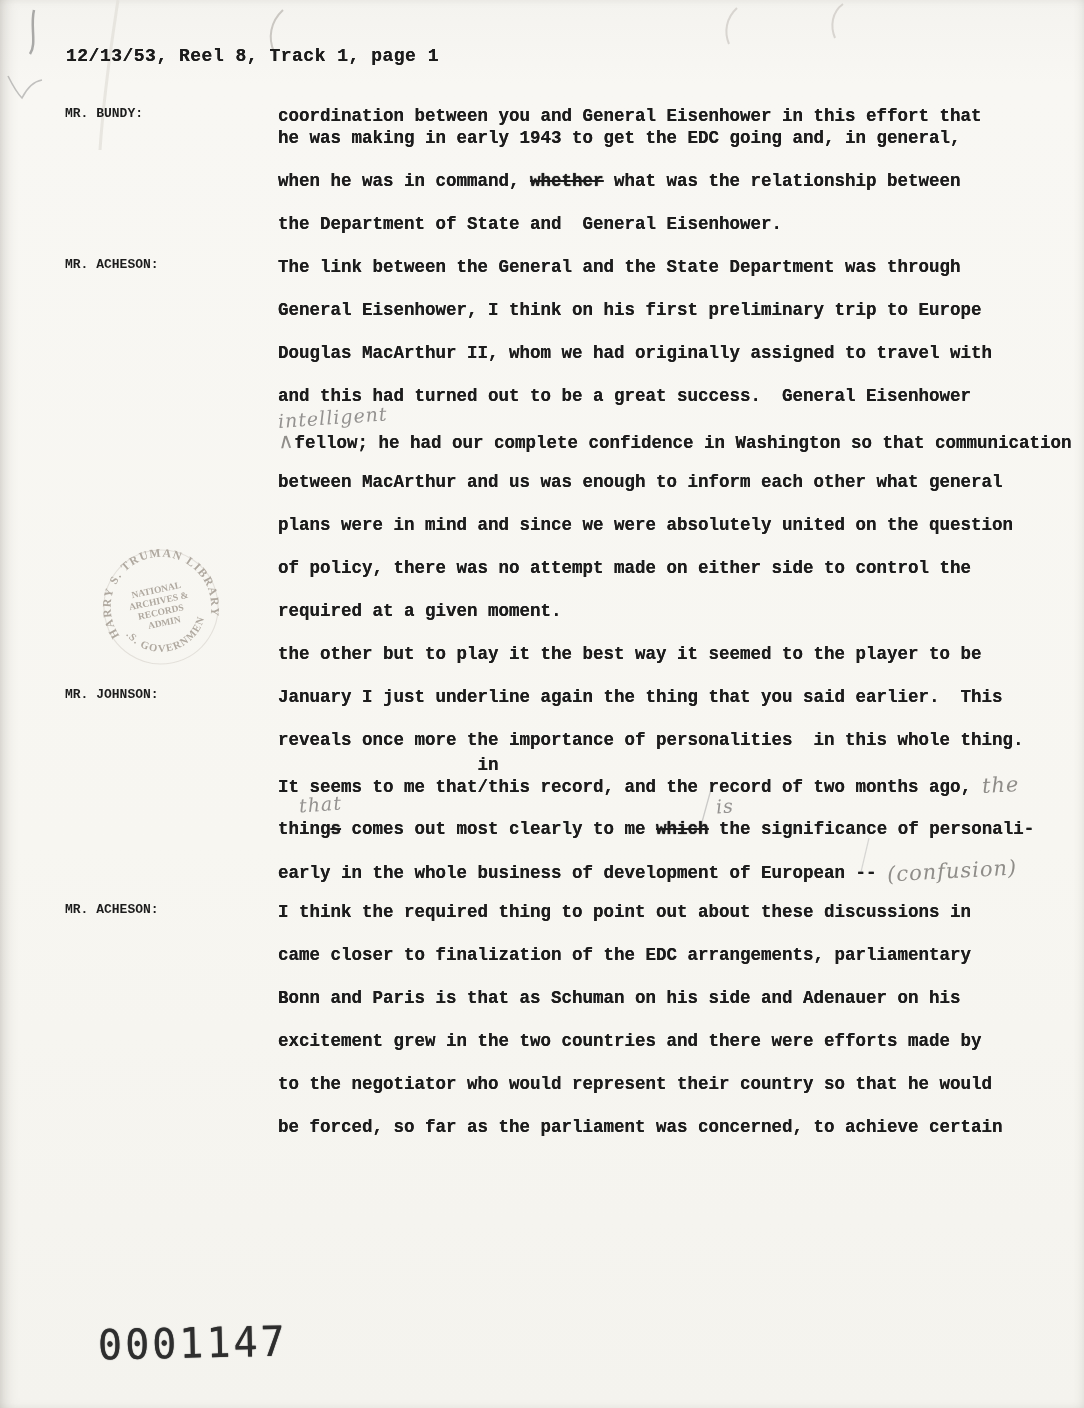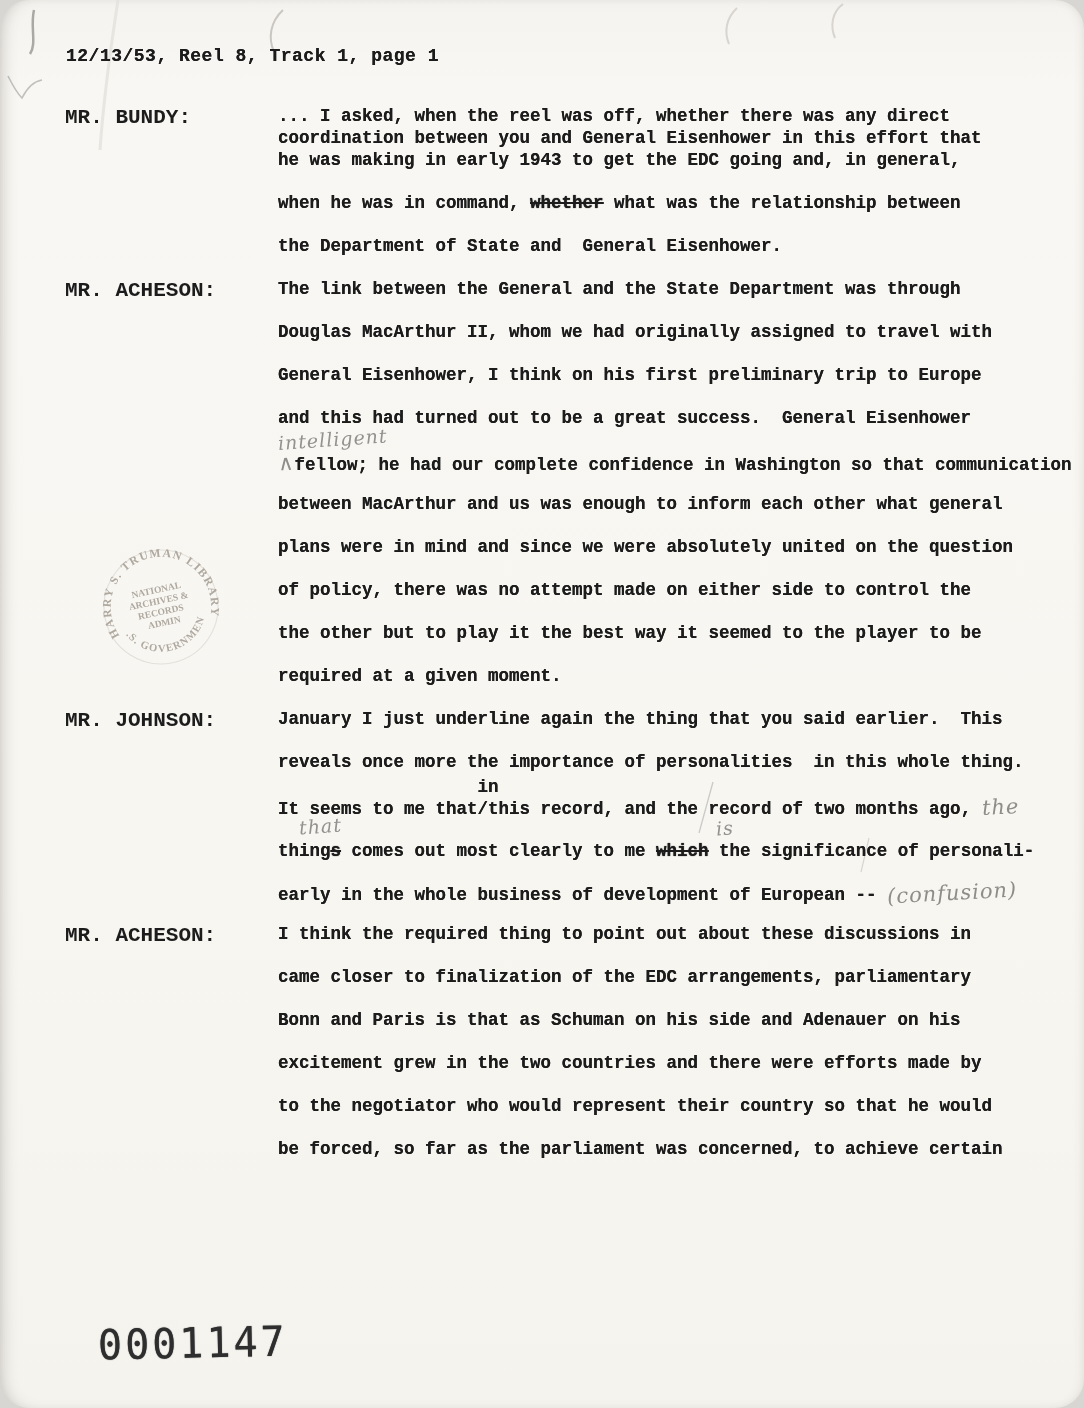--- a/index.html
+++ b/index.html
@@ -5,30 +5,29 @@
   html,body{margin:0;padding:0;background:#d8d6d2;}
   .page{
     position:relative;
     width:1084px;height:1408px;
     background:linear-gradient(180deg,#f4f3ef 0%,#f8f7f3 6%,#f7f6f1 60%,#f4f3ee 100%);
     overflow:hidden;
     font-family:"Liberation Mono","DejaVu Sans Mono",monospace;
     font-weight:bold;
     color:#1c1c1c;
     box-shadow:inset 10px 0 18px -12px rgba(90,85,75,.45), inset -6px 0 14px -10px rgba(90,85,75,.3);
-    border-radius:29px;
   }
   .header{
     position:absolute;left:66px;top:46px;
     font-size:18px;letter-spacing:.5px;
     text-shadow:0 0 .6px #222;
   }
   #transcript{position:absolute;left:65px;top:106px;width:1008px;}
   .block{position:relative;}
-  .speaker{position:absolute;left:0;top:0;font-size:21px;white-space:pre;}
+  .speaker{position:absolute;left:0;top:0;font-size:13px;white-space:pre;}
   .lines{margin-left:213px;}
   .line{white-space:pre;font-size:17.5px;text-shadow:0 0 .5px #222;}
   .line.s{height:22px;}
   .line.d{height:43px;}
   .t{}
   .x{
     text-decoration:line-through;
     text-decoration-thickness:2px;
     text-shadow:0 0 1px #111;
   }
@@ -80,40 +79,39 @@
     <path d="M713,782 L699,833" fill="none" stroke="#a5a5a5" stroke-width="1.3" opacity="0.55"></path>
     <path d="M869,838 L861,872" fill="none" stroke="#b5b5b5" stroke-width="1.2" opacity="0.5"></path>
   </svg>
 
   <div class="header">12/13/53, Reel 8, Track 1, page 1</div>
 
   <div id="transcript">
       <div class="block">
         <span class="speaker">MR. BUNDY:</span>
         <div class="lines">
-          <div class="line s"><span class="t">... I asked, when the reel was off, whether there was any direct</span></div>
           <div class="line s"><span class="t">coordination between you and General Eisenhower in this effort that</span></div>
           <div class="line d"><span class="t">he was making in early 1943 to get the EDC going and, in general,</span></div>
           <div class="line d"><span class="t">when he was in command, </span><span class="x">whether</span><span class="t"> what was the relationship between</span></div>
           <div class="line d"><span class="t">the Department of State and  General Eisenhower.</span></div>
         </div>
       </div>
       <div class="block">
         <span class="speaker">MR. ACHESON:</span>
         <div class="lines">
           <div class="line d"><span class="t">The link between the General and the State Department was through</span></div>
+          <div class="line d"><span class="t">General Eisenhower, I think on his first preliminary trip to Europe</span></div>
           <div class="line d"><span class="t">Douglas MacArthur II, whom we had originally assigned to travel with</span></div>
-          <div class="line d"><span class="t">General Eisenhower, I think on his first preliminary trip to Europe</span></div>
           <div class="line d"><span class="t">and this had turned out to be a great success.  General Eisenhower</span></div>
           <div class="line d"><span class="ha">intelligent</span><span class="h">∧</span><span class="t">fellow; he had our complete confidence in Washington so that communication</span></div>
           <div class="line d"><span class="t">between MacArthur and us was enough to inform each other what general</span></div>
           <div class="line d"><span class="t">plans were in mind and since we were absolutely united on the question</span></div>
           <div class="line d"><span class="t">of policy, there was no attempt made on either side to control the</span></div>
+          <div class="line d"><span class="t">required at a given moment.</span></div>
           <div class="line d"><span class="t">the other but to play it the best way it seemed to the player to be</span></div>
-          <div class="line d"><span class="t">required at a given moment.</span></div>
         </div>
       </div>
       <div class="block">
         <span class="speaker">MR. JOHNSON:</span>
         <div class="lines">
           <div class="line d"><span class="t">January I just underline again the thing that you said earlier.  This</span></div>
           <div class="line d"><span class="t">reveals once more the importance of personalities  in this whole thing.</span></div>
           <div class="line d"><span class="t">It seems to me that</span><span class="ta">in</span><span class="t">/this record, and the record of two months ago, </span><span class="h">the</span></div>
           <div class="line d"><span class="ha">   that</span><span class="t">thing</span><span class="x">s</span><span class="t"> comes out most clearly to me </span><span class="x">which</span><span class="ha"> is</span><span class="t"> the significance of personali-</span></div>
           <div class="line d"><span class="t">early in the whole business of development of European -- </span><span class="h">(confusion)</span></div>

